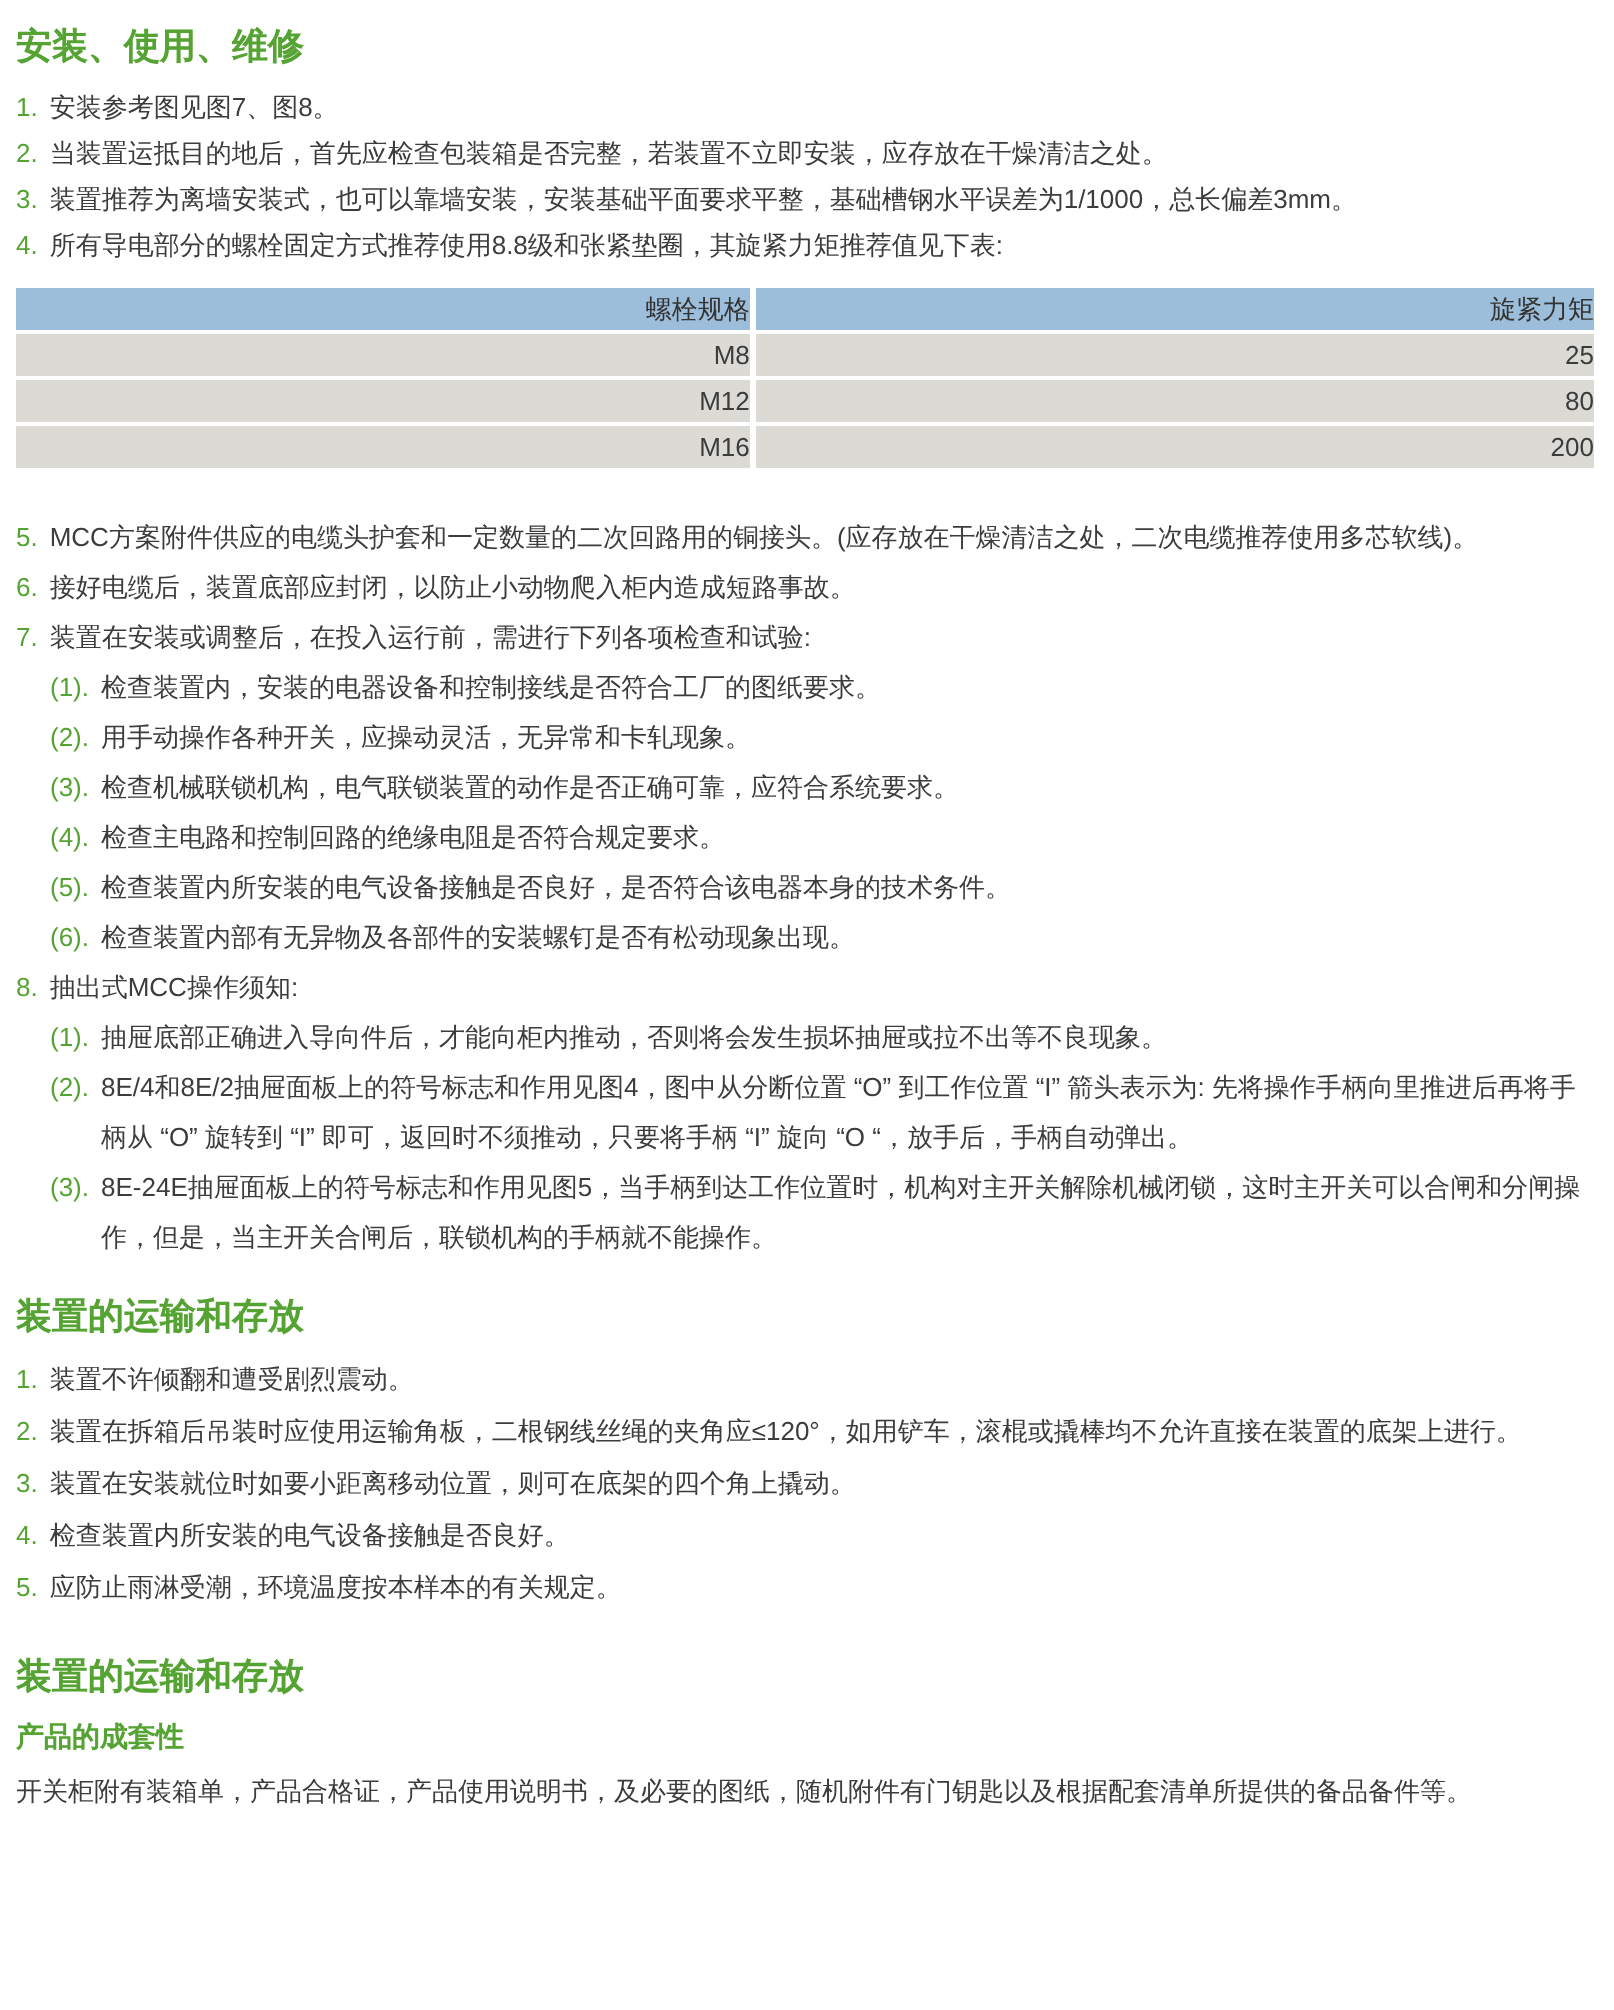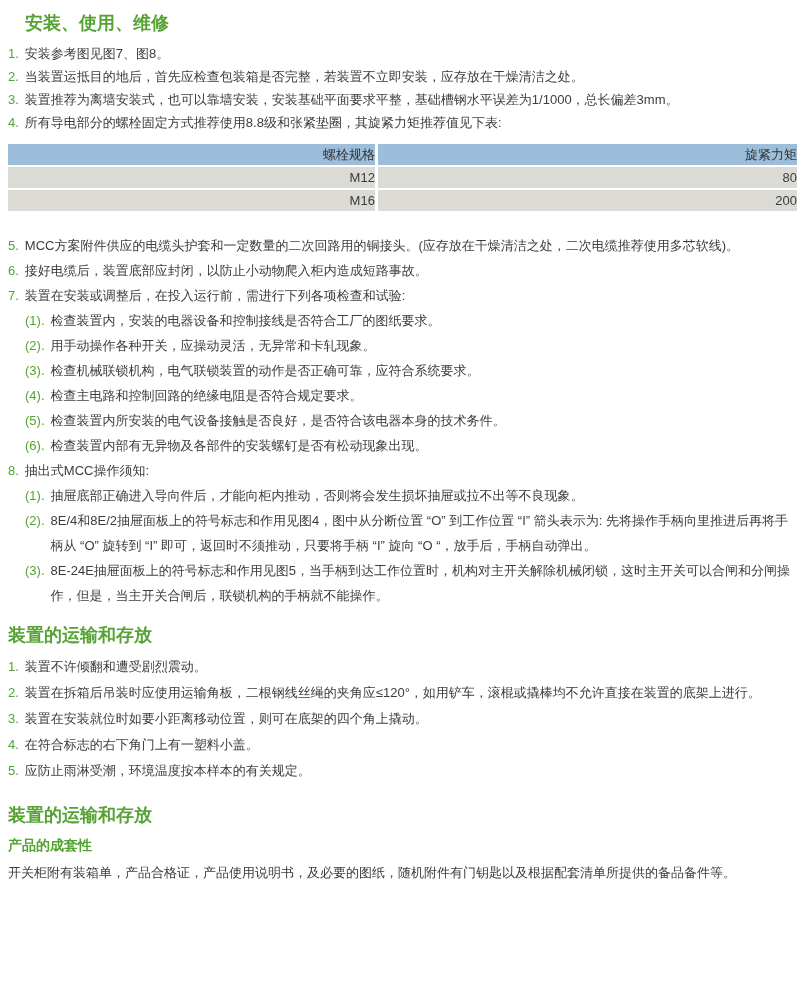--- a/index.html
+++ b/index.html
@@ -15,21 +15,21 @@
     width: 807px; height: 1005px; overflow: hidden;
     font-family: "Liberation Sans", "DejaVu Sans", sans-serif;
     color: var(--body-text);
   }
   .page { padding: 8px 10px 0 8px; }
 
   .section-title {
     color: var(--heading-green);
     font-size: 18px; font-weight: bold; line-height: 22px;
   }
-  .title-install { margin: 4px 0 8px 17px; }
+  .title-install { margin: 4px 0 8px 0; }
   .title-transport { margin: 16px 0 8px 0; }
   .title-transport2 { margin: 20px 0 0 0; }
   .subsection-title {
     color: var(--heading-green);
     font-size: 14px; font-weight: bold; line-height: 18px;
     margin: 10px 0 0 0;
   }
 
   .list { font-size: 13px; }
   .item { display: flex; align-items: flex-start; }
@@ -103,20 +103,24 @@
         <col class="c2">
       </colgroup>
     <thead>
       <tr>
         <th>螺栓规格</th>
         <th>旋紧力矩</th>
       </tr>
     </thead>
     <tbody>
       <tr>
+        <td>M8</td>
+        <td>25</td>
+      </tr>
+      <tr>
         <td>M12</td>
         <td>80</td>
       </tr>
       <tr>
         <td>M16</td>
         <td>200</td>
       </tr>
     </tbody>
   </table>
 
@@ -193,21 +197,21 @@
     <div class="item">
       <span class="num">2.</span>
       <span class="txt">装置在拆箱后吊装时应使用运输角板，二根钢线丝绳的夹角应≤120°，如用铲车，滚棍或撬棒均不允许直接在装置的底架上进行。</span>
     </div>
     <div class="item">
       <span class="num">3.</span>
       <span class="txt">装置在安装就位时如要小距离移动位置，则可在底架的四个角上撬动。</span>
     </div>
     <div class="item">
       <span class="num">4.</span>
-      <span class="txt">在符合标志的右下角门上有一塑料小盖。</span>
+      <span class="txt">检查装置内所安装的电气设备接触是否良好。</span>
     </div>
     <div class="item">
       <span class="num">5.</span>
       <span class="txt">应防止雨淋受潮，环境温度按本样本的有关规定。</span>
     </div>
   </div>
 
   <div class="section-title title-transport2">装置的运输和存放</div>
 
   <div class="subsection-title">产品的成套性</div>

